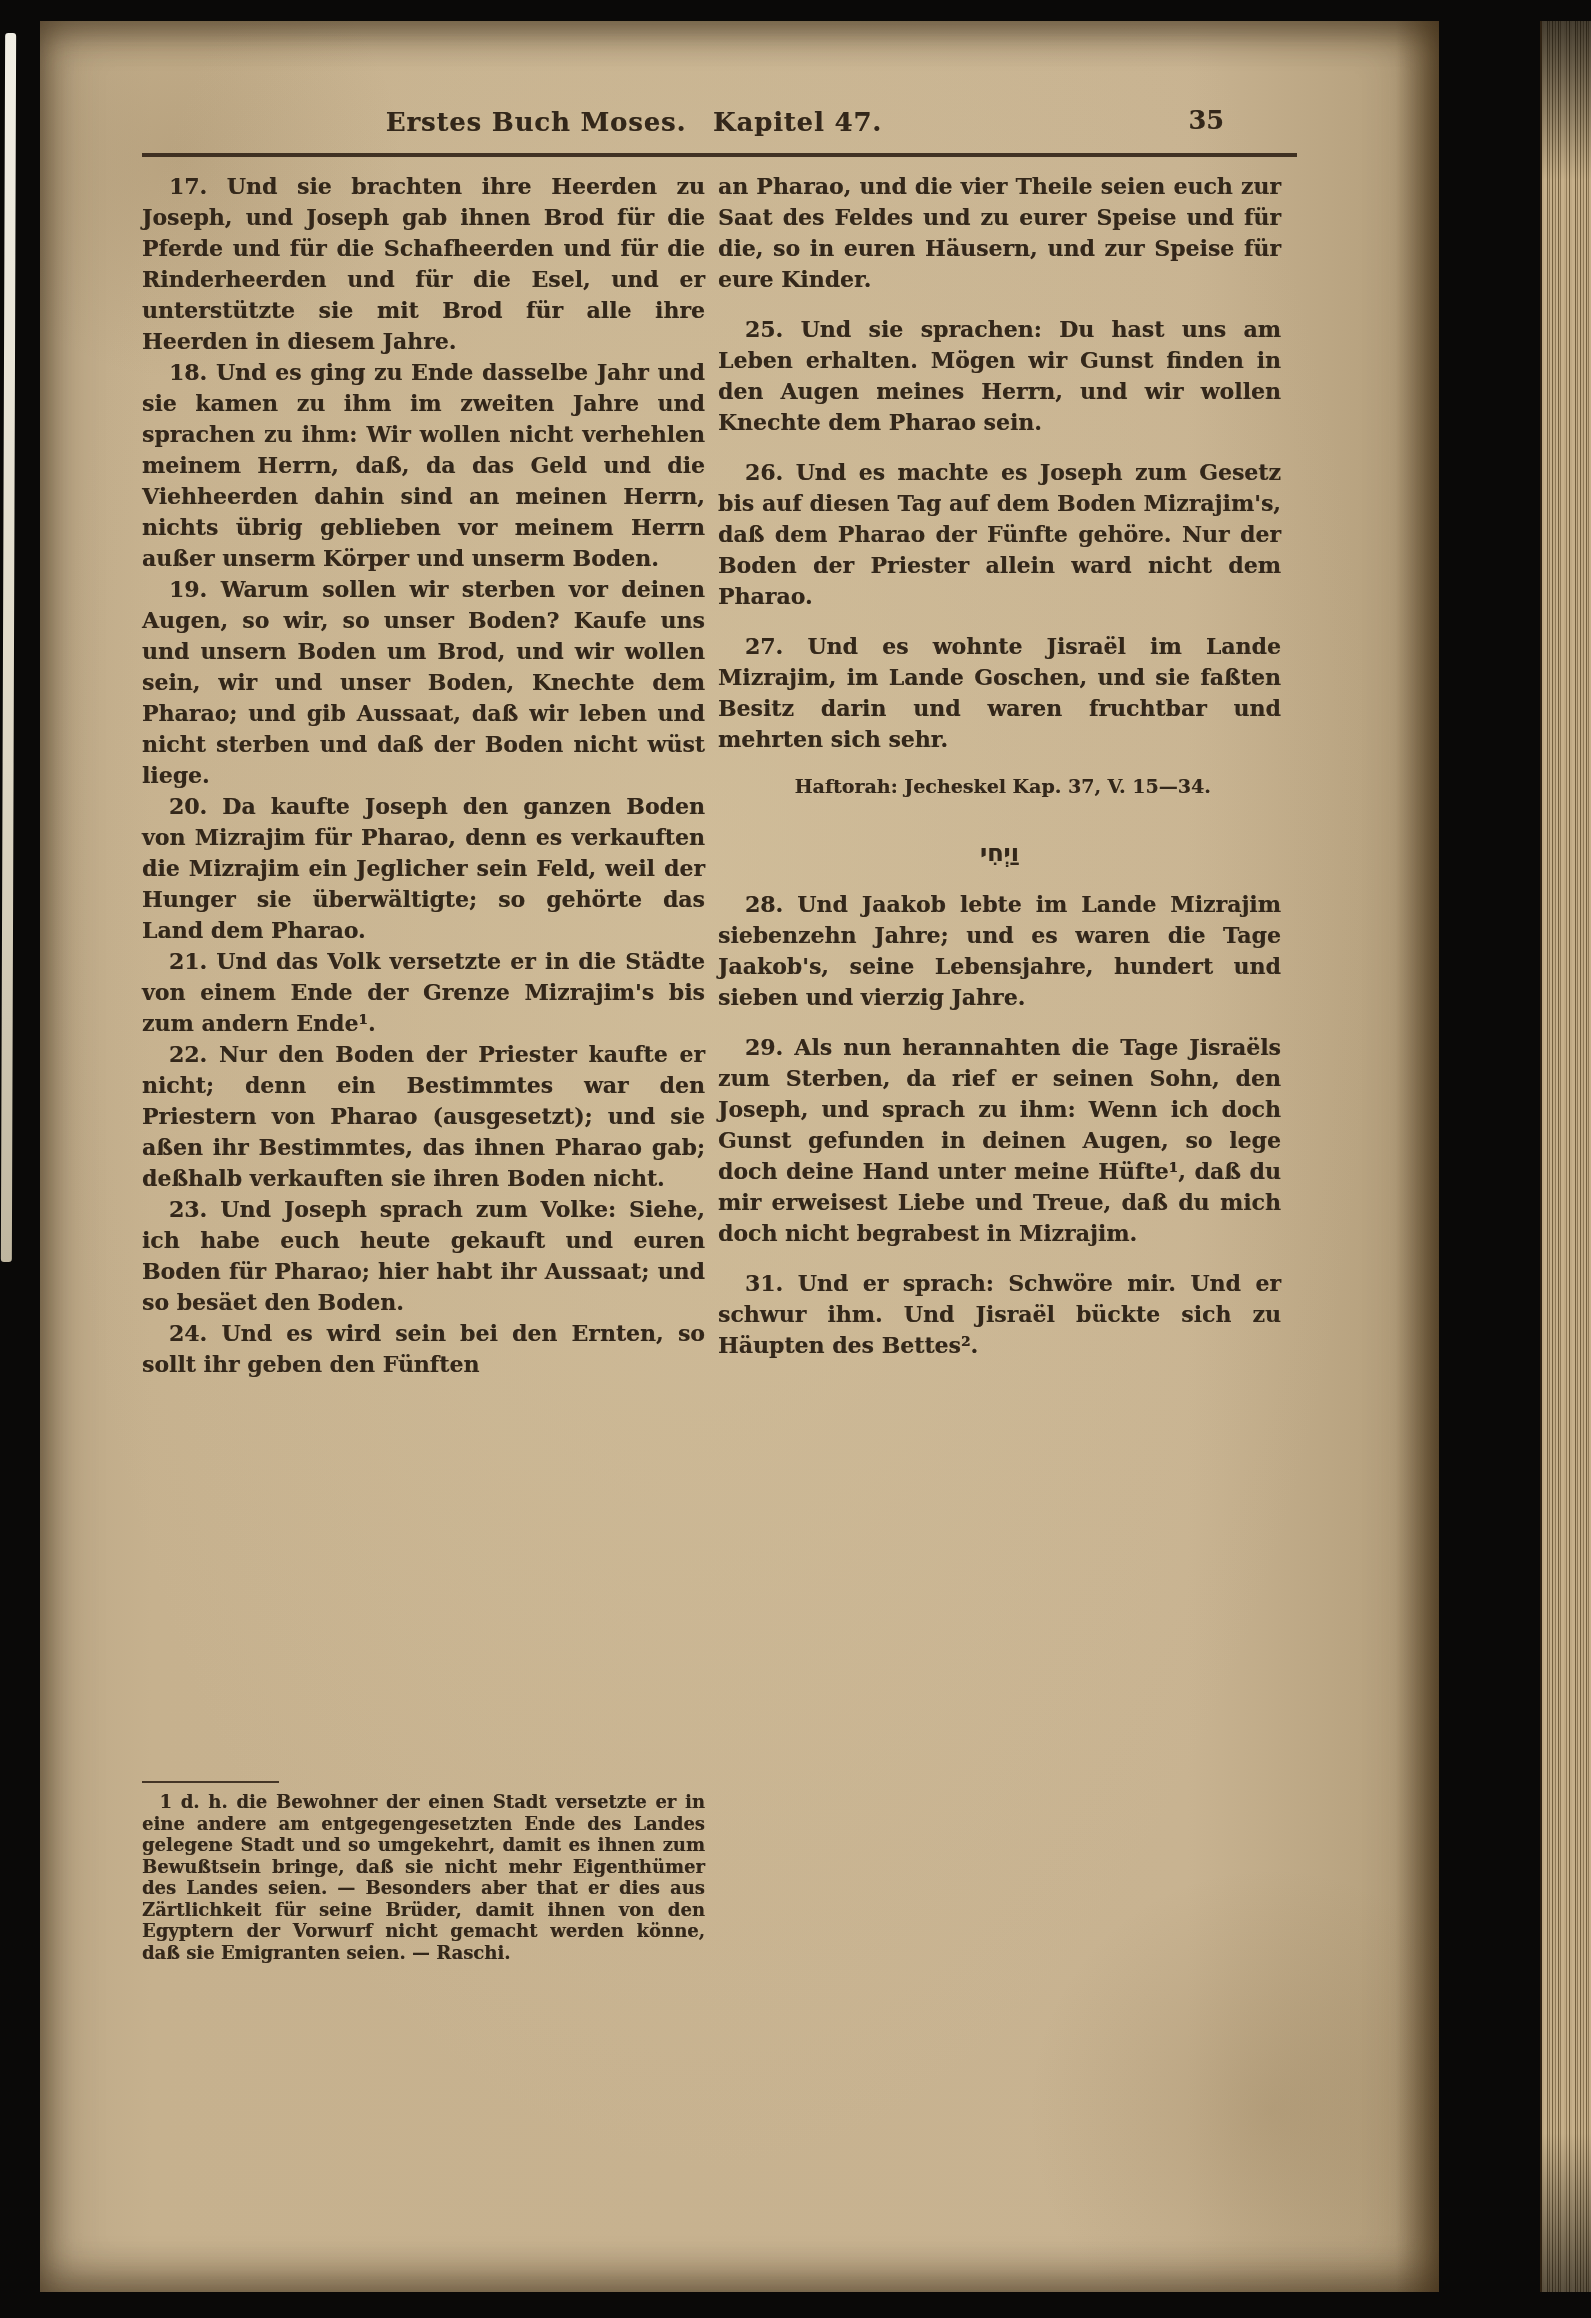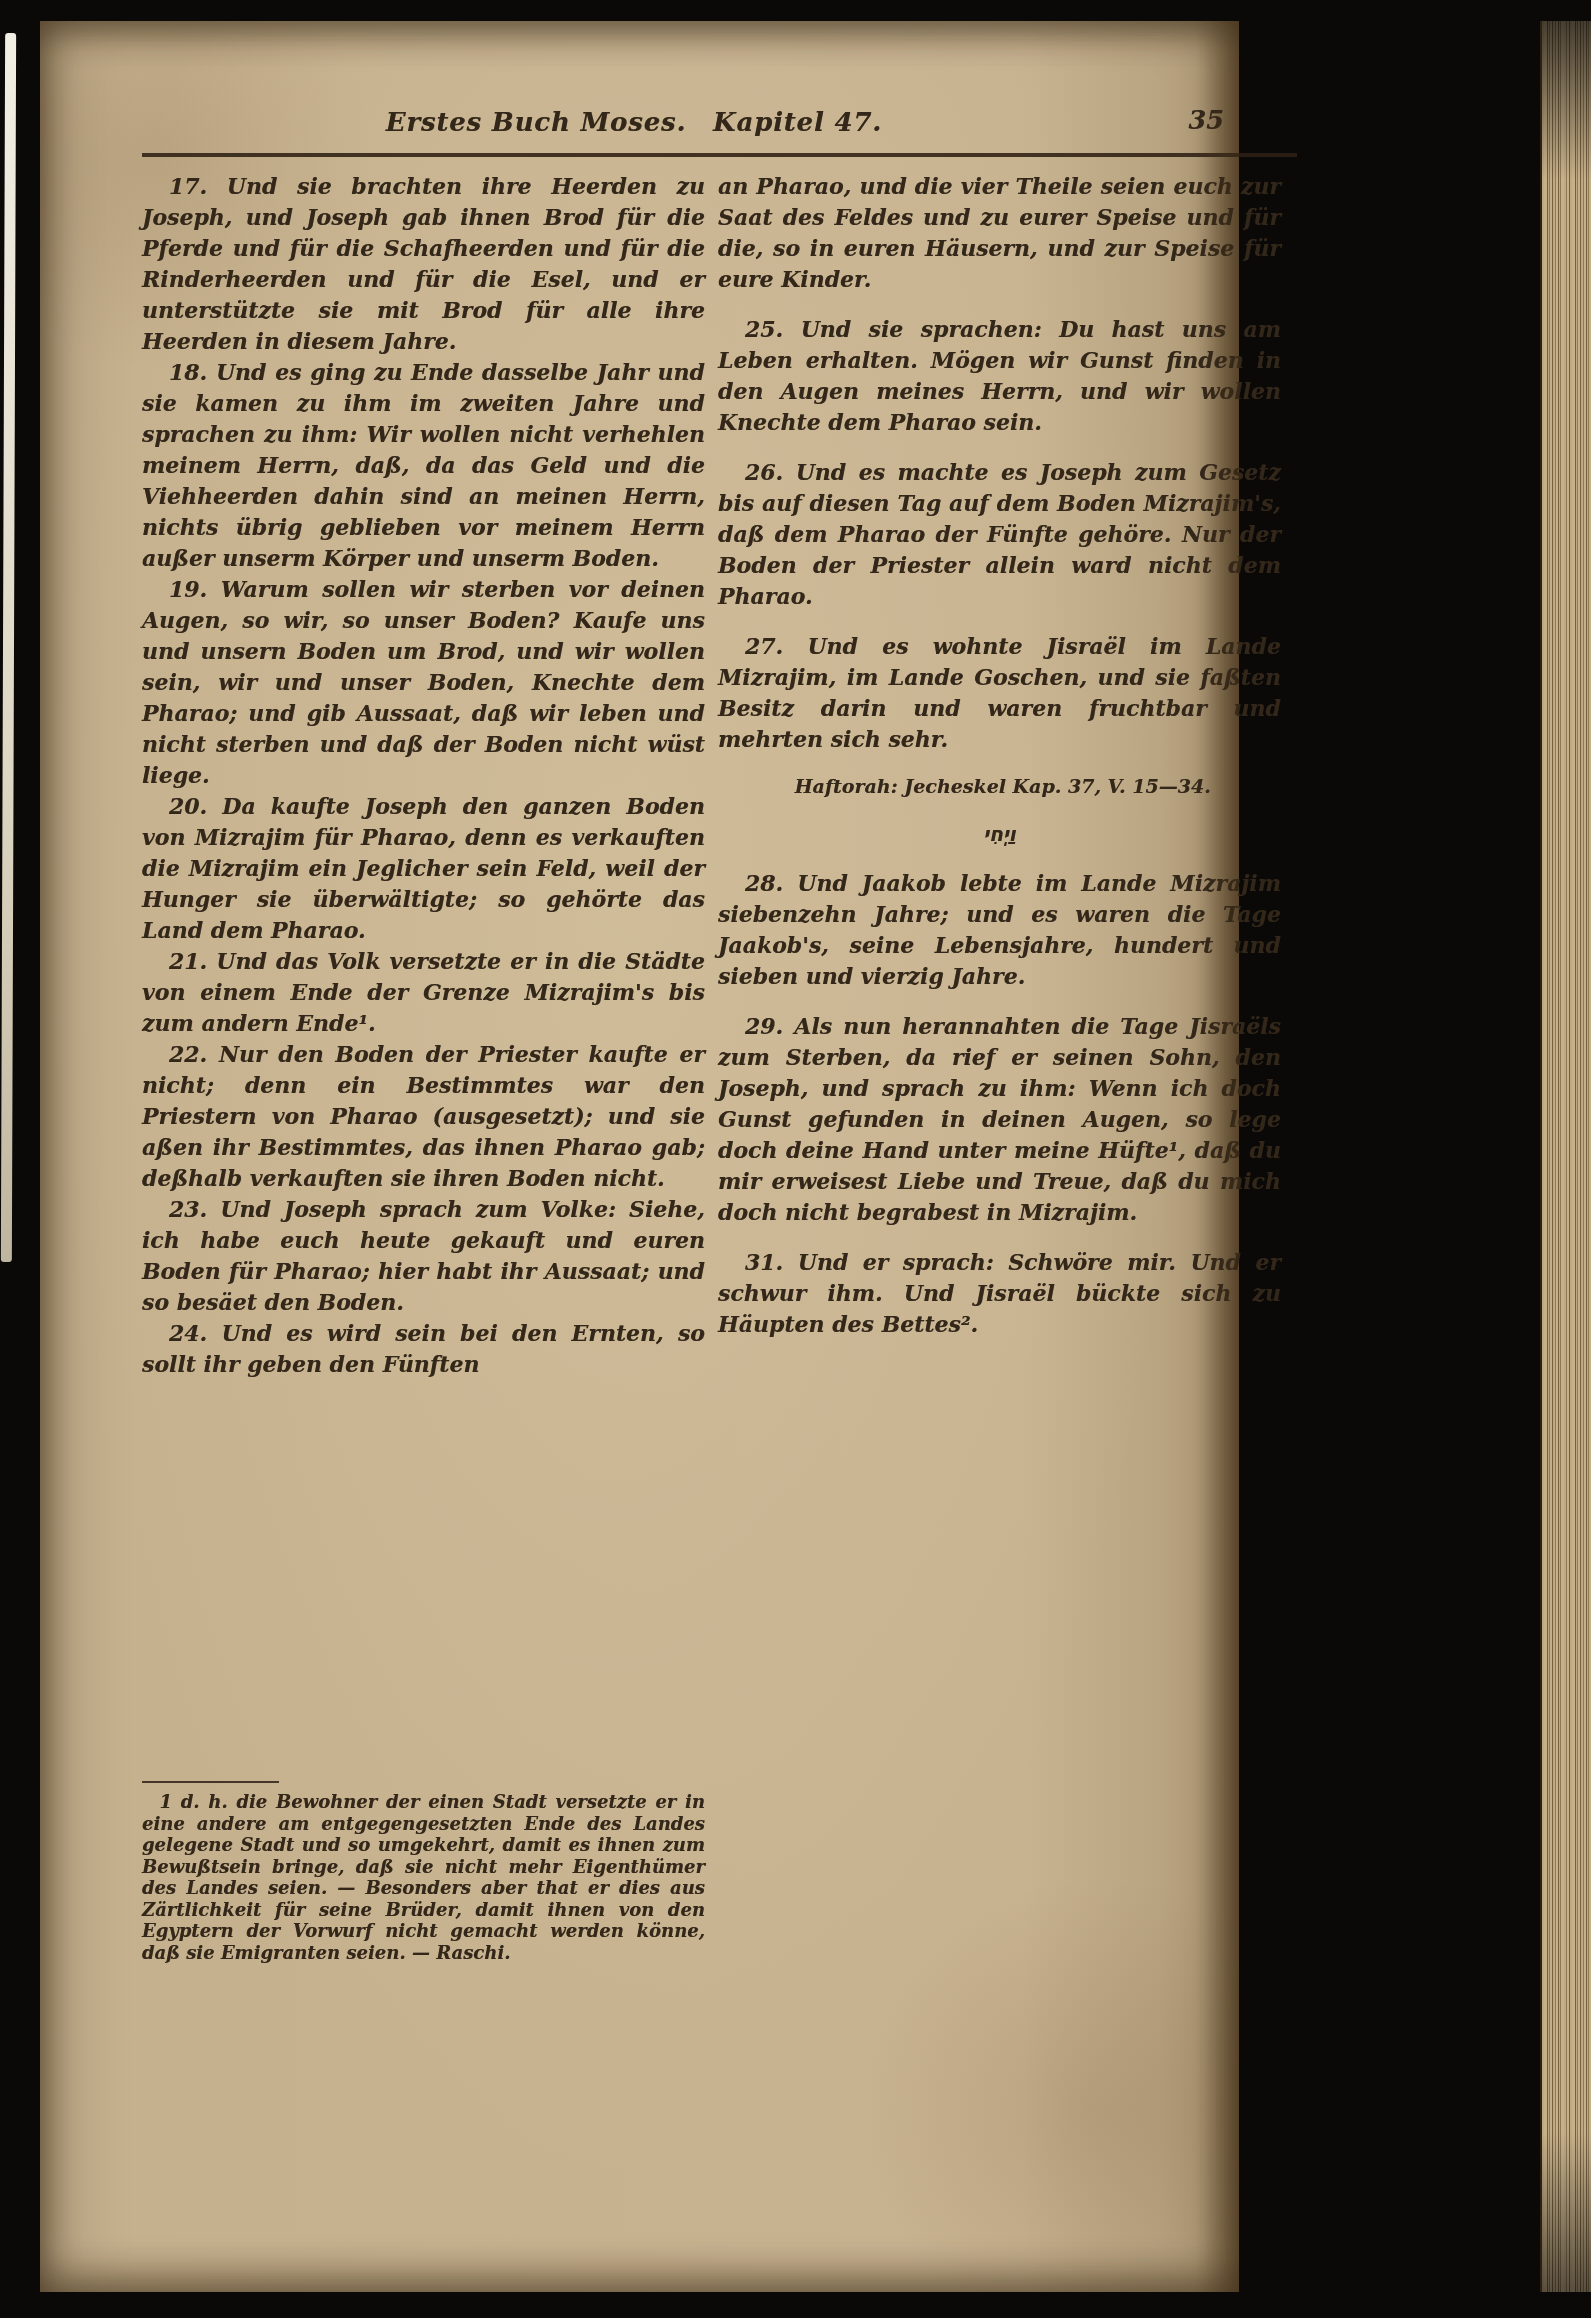--- a/index.html
+++ b/index.html
@@ -3,32 +3,31 @@
 <meta charset="utf-8">
 <style>
   html,body{margin:0;padding:0;}
   body{
     width:1591px;height:2319px;
     background:#0a0908;
     position:relative;overflow:hidden;
     font-family:"DejaVu Serif","DejaVu Sans",serif;
   }
   .page{
-    position:absolute;left:40px;top:20.7px;width:1199px;height:2271px;
+    position:absolute;left:40px;top:20.7px;width:1399px;height:2271px;
     background:
       radial-gradient(ellipse at 48% 38%, rgba(214,196,160,.55) 0%, rgba(0,0,0,0) 65%),
       radial-gradient(circle at 10% 6%, rgba(110,85,48,.16) 0%, rgba(0,0,0,0) 9%),
       radial-gradient(circle at 88% 92%, rgba(110,85,48,.18) 0%, rgba(0,0,0,0) 10%),
       linear-gradient(90deg,#bca887 0%, #c6b18e 8%, #c8b391 82%, #b5a07d 97%, #a08a66 100%);
     box-shadow:
       inset 0 14.3px 29px rgba(40,26,10,.38),
       inset 0 -17.5px 35px rgba(40,26,10,.34),
       inset 20.7px 0 45px rgba(60,42,20,.22),
       inset -27px 0 48px rgba(60,42,20,.30);
-    font-style: italic;
   }
   .page::after{
     content:'';position:absolute;right:0;top:0;width:44px;height:100%;
     background:linear-gradient(90deg, rgba(0,0,0,0), rgba(64,45,22,.35));
   }
   .fore-edge{
     position:absolute;left:1540px;top:20.7px;width:51px;height:2271px;
     border-left:2.4px solid #2e2112;
     background:
       linear-gradient(180deg, rgba(0,0,0,.65) 0%, rgba(0,0,0,0) 7%, rgba(0,0,0,0) 93%, rgba(0,0,0,.55) 100%),
@@ -60,22 +59,22 @@
     text-align:justify;margin:0;
     hyphens:auto;-webkit-hyphens:auto;
   }
   .indent{text-indent:27px;}
   .col-right .verse{margin-bottom:19px;}
   .haftorah{
     font-size:19px;line-height:24px;font-weight:700;
     margin:0 0 24px 0;text-indent:6.4px;
   }
   .parashah{
-    text-align:center;font-size:20px;font-weight:700;
-    margin:0 0 22px 0;
+    text-align:center;font-size:24px;font-weight:700;
+    margin:17px 0 22px 0;
     font-family:"DejaVu Sans","DejaVu Serif",sans-serif;
   }
   .footnotes{margin-top:auto;}
   .fn-rule{width:137px;border-top:2.4px solid rgba(45,32,20,.85);margin-bottom:8px;}
   .fn{
     font-size:18px;line-height:21.5px;font-weight:700;
     text-align:justify;margin:0;text-indent:17.5px;
     hyphens:auto;-webkit-hyphens:auto;
   }
 </style>

